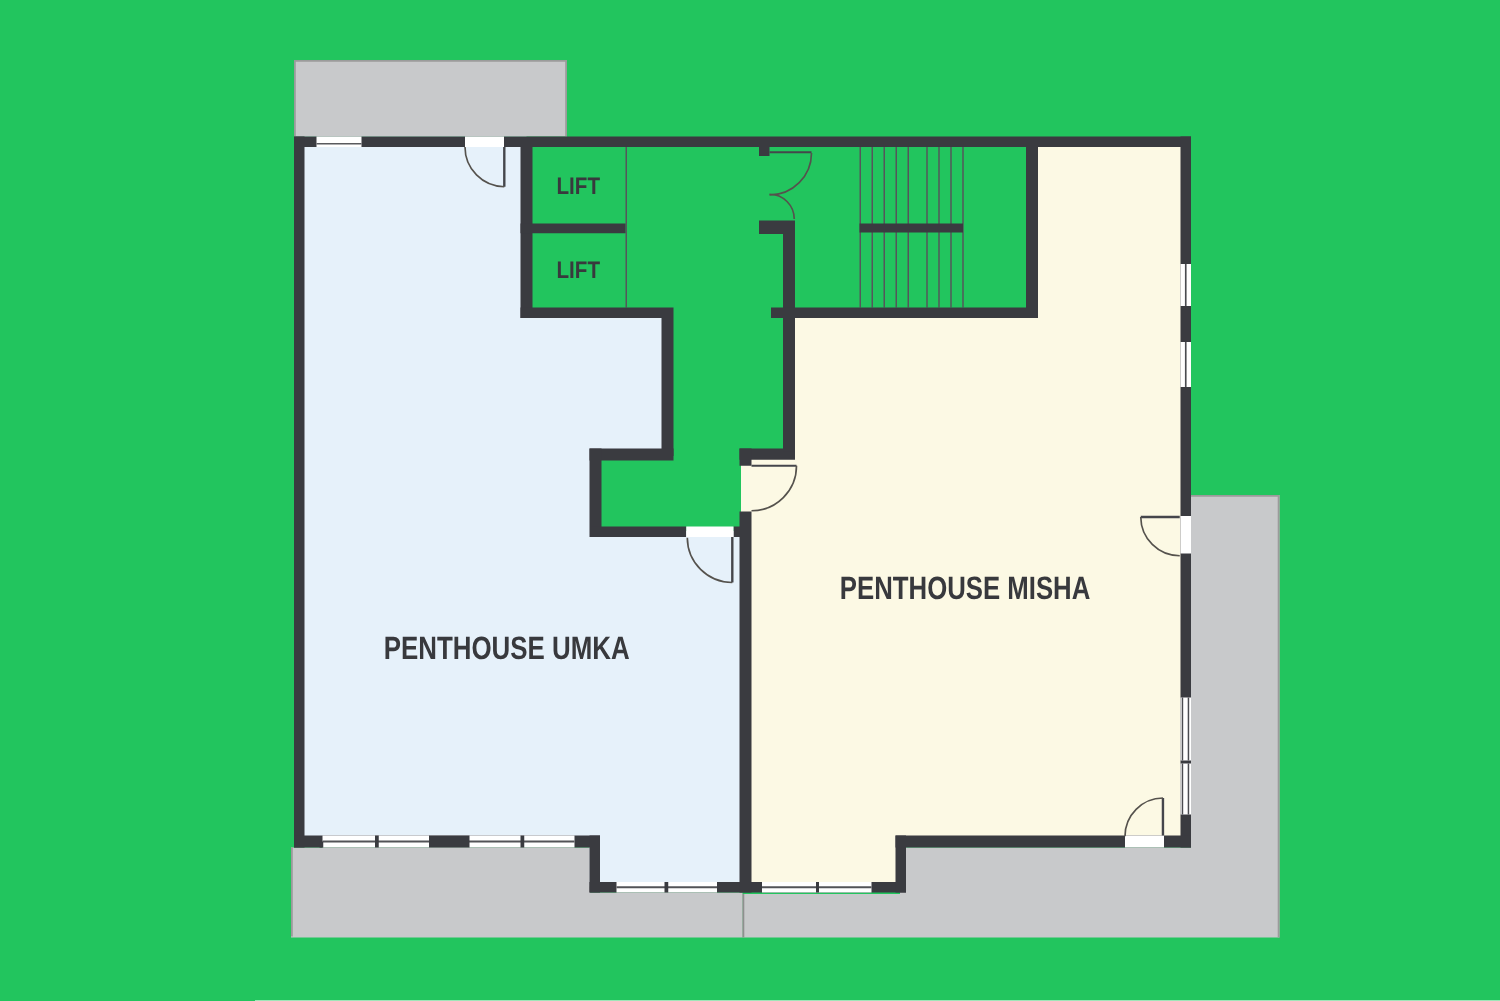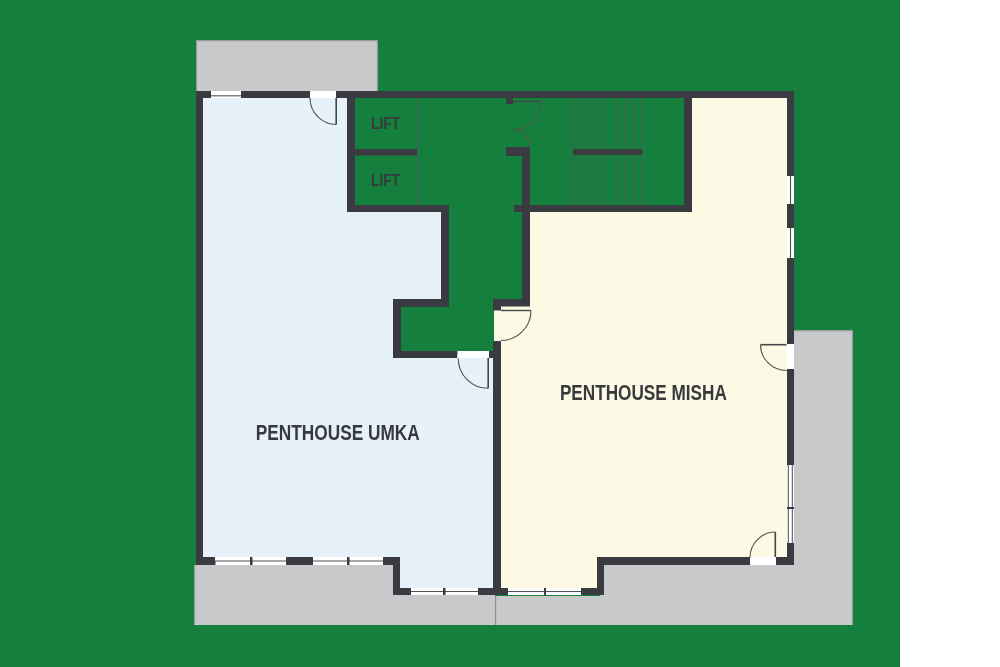--- a/index.html
+++ b/index.html
@@ -1,16 +1,16 @@
 <!DOCTYPE html>
 <html><head>
 <meta charset="utf-8">
 <style>
   html,body{margin:0;padding:0;background:#ffffff;}
-  .page{position:relative;width:900px;height:667px;background:#15803d;overflow:hidden;}
+  .page{position:relative;width:1000px;height:667px;background:#22c55e;overflow:hidden;}
   svg{position:absolute;left:0;top:0;}
   text{font-family:"Liberation Sans", sans-serif;font-weight:bold;fill:#38393d;}
 </style>
 </head>
 <body>
 <div class="page">
 <svg width="1000" height="667" viewBox="0 0 1000 667">
 
   <g>
     <rect x="196" y="40" width="182" height="51" fill="#c8c9cb"></rect>

